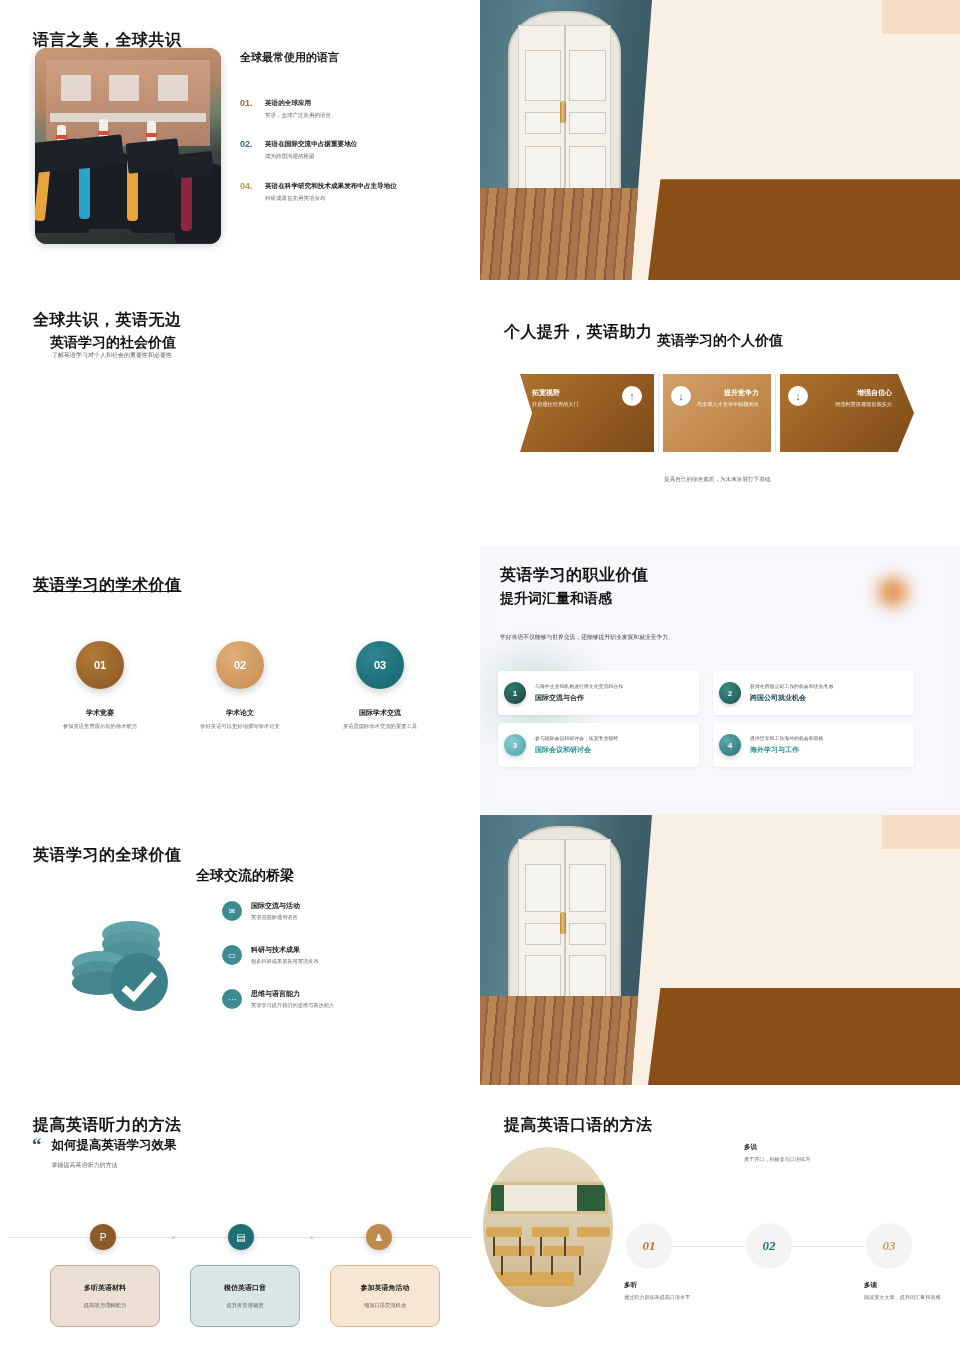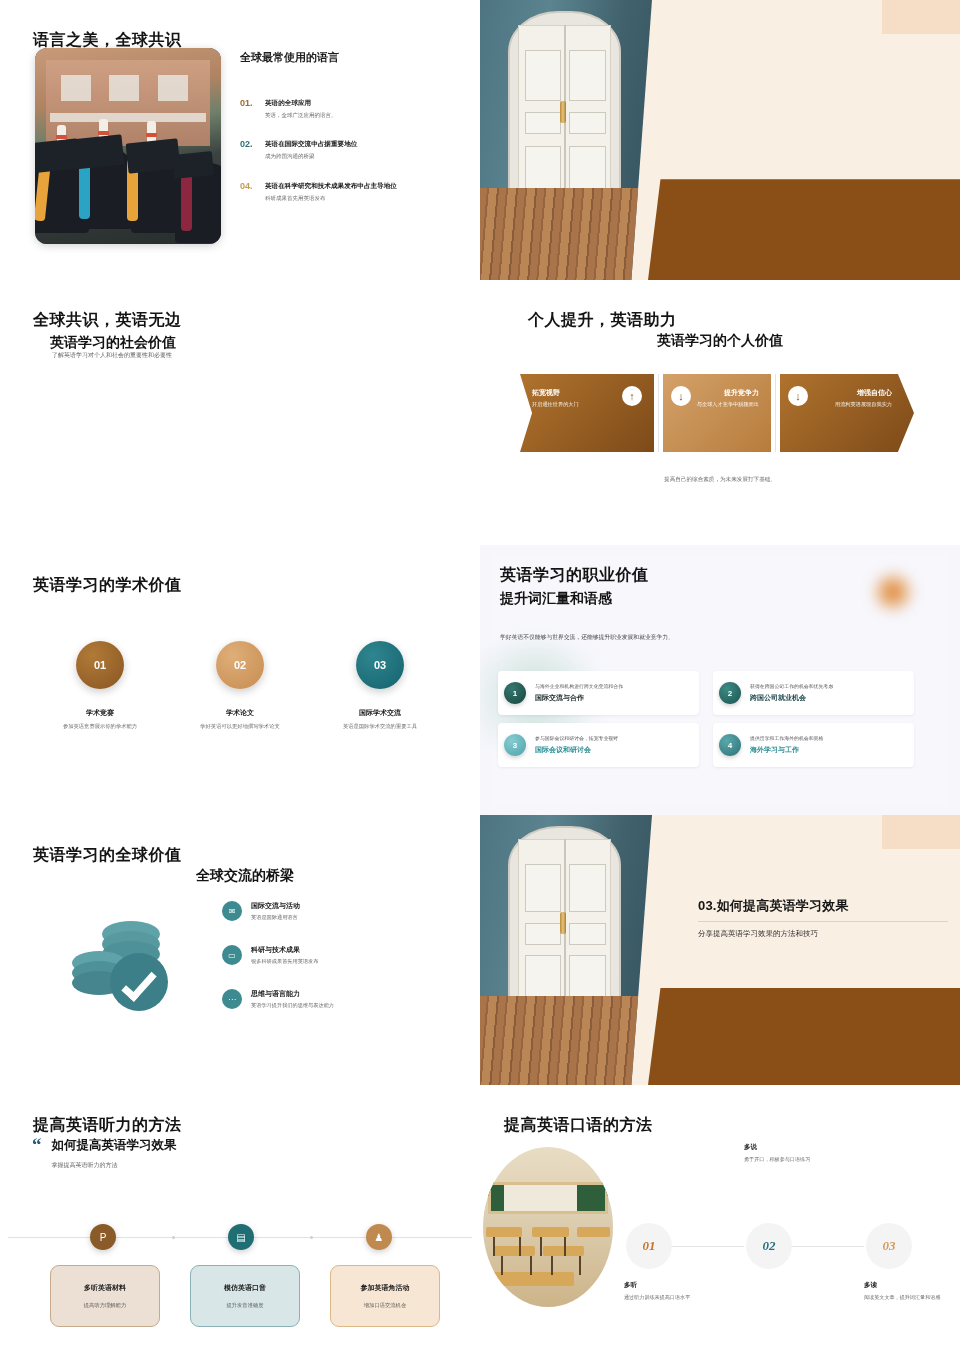--- a/index.html
+++ b/index.html
@@ -70,38 +70,38 @@
   .sec-txt h2 { font-size:13px; font-weight:bold; color:#151515; letter-spacing:.2px; }
   .sec-rule { width:100%; height:1px; background:#ded3c5; margin:6px 0 7px; }
   .sec-txt p { font-size:7.5px; color:#2c2c2c; }
 
   
   .s3-title { position:absolute; left:33px; top:30px; }
   .s3-sub { position:absolute; left:50px; top:54px; }
   .s3-desc { position:absolute; left:52px; top:71px; }
 
   
-  .s4-title { position:absolute; left:504px; top:30px;margin-left:24px; }
+  .s4-title { position:absolute; left:504px; top:42px; }
   .s4-sub { position:absolute; left:0; right:0; top:52px; text-align:center; }
   .chev-wrap { position:absolute; left:40px; top:94px; display:flex; align-items:stretch; }
   .chev { position:relative; height:78px; color:#fff; padding:14px 12px 0; }
   .chev.a { width:134px; background:linear-gradient(135deg,#b0732e,#7d4a18);
             clip-path: polygon(0 0, 100% 0, 100% 100%, 0 100%, 9% 50%); }
   .chev.b { width:108px; background:linear-gradient(135deg,#d4a169,#b67c3c); }
   .chev.c { width:134px; background:linear-gradient(135deg,#b0732e,#7d4a18);
             clip-path: polygon(0 0, 88% 0, 100% 50%, 88% 100%, 0 100%); }
   .chev .ct { font-size:7px; font-weight:bold; }
   .chev .cd { font-size:5.2px; opacity:.92; margin-top:3px; }
   .chev .arrow { position:absolute; width:20px; height:20px; border-radius:50%; background:#fff;
                  display:flex; align-items:center; justify-content:center; color:#8a511b; font-size:11px; font-weight:bold; }
   .chev-div { width:1px; background:#e4e4e6; margin:0 4px; }
   .s4-foot { position:absolute; left:0; right:0; top:196px; text-align:center; font-size:5.6px; color:#666; }
 
   
-  .s5-title { position:absolute; left:33px; top:30px; }
+  .s5-title { position:absolute; left:33px; top:30px;text-decoration:underline; }
   .s5-sub { position:absolute; left:0; right:0; top:52px; text-align:center; }
   .s5-row { position:absolute; left:30px; top:96px; width:420px; display:flex; }
   .s5-col { flex:1; display:flex; flex-direction:column; align-items:center; }
   .circ { width:48px; height:48px; border-radius:50%; display:flex; align-items:center; justify-content:center;
           color:#fff; font-size:11px; font-weight:bold; box-shadow:0 3px 9px rgba(0,0,0,.2); }
   .s5-col .t { font-size:7px; font-weight:bold; margin-top:19px; }
   .s5-col .d { font-size:5.3px; color:#6b6b6b; margin-top:5px; }
 
   
   .s6 { background:#f6f6fb; }
@@ -388,25 +388,20 @@
       <div class="door-panel" style="left:52%;top:18%;width:21%;height:18%"></div>
       <div class="door-panel" style="left:26%;top:40%;width:21%;height:8%"></div>
       <div class="door-panel" style="left:52%;top:40%;width:21%;height:8%"></div>
       <div class="door-panel" style="left:26%;top:52%;width:21%;height:17%"></div>
       <div class="door-panel" style="left:52%;top:52%;width:21%;height:17%"></div>
       <div class="door-handle"></div>
       <div class="door-floor"></div>
     </div>
     <div class="sec-tint"></div>
     <div class="sec-band"></div>
-    <div class="sec-txt" style="top:82px">
-      <h2>03.如何提高英语学习效果</h2>
-      <div class="sec-rule"></div>
-      <p>分享提高英语学习效果的方法和技巧</p>
-    </div>
   </div>
 
   <div class="slide">
     <div class="s9-title h-title">提高英语听力的方法</div>
     <div class="s9-quote">
       <div class="qmark">“</div>
       <div>
         <div class="h-sub2">如何提高英语学习效果</div>
         <div class="tiny" style="margin-top:7px">掌握提高英语听力的方法</div>
       </div>

